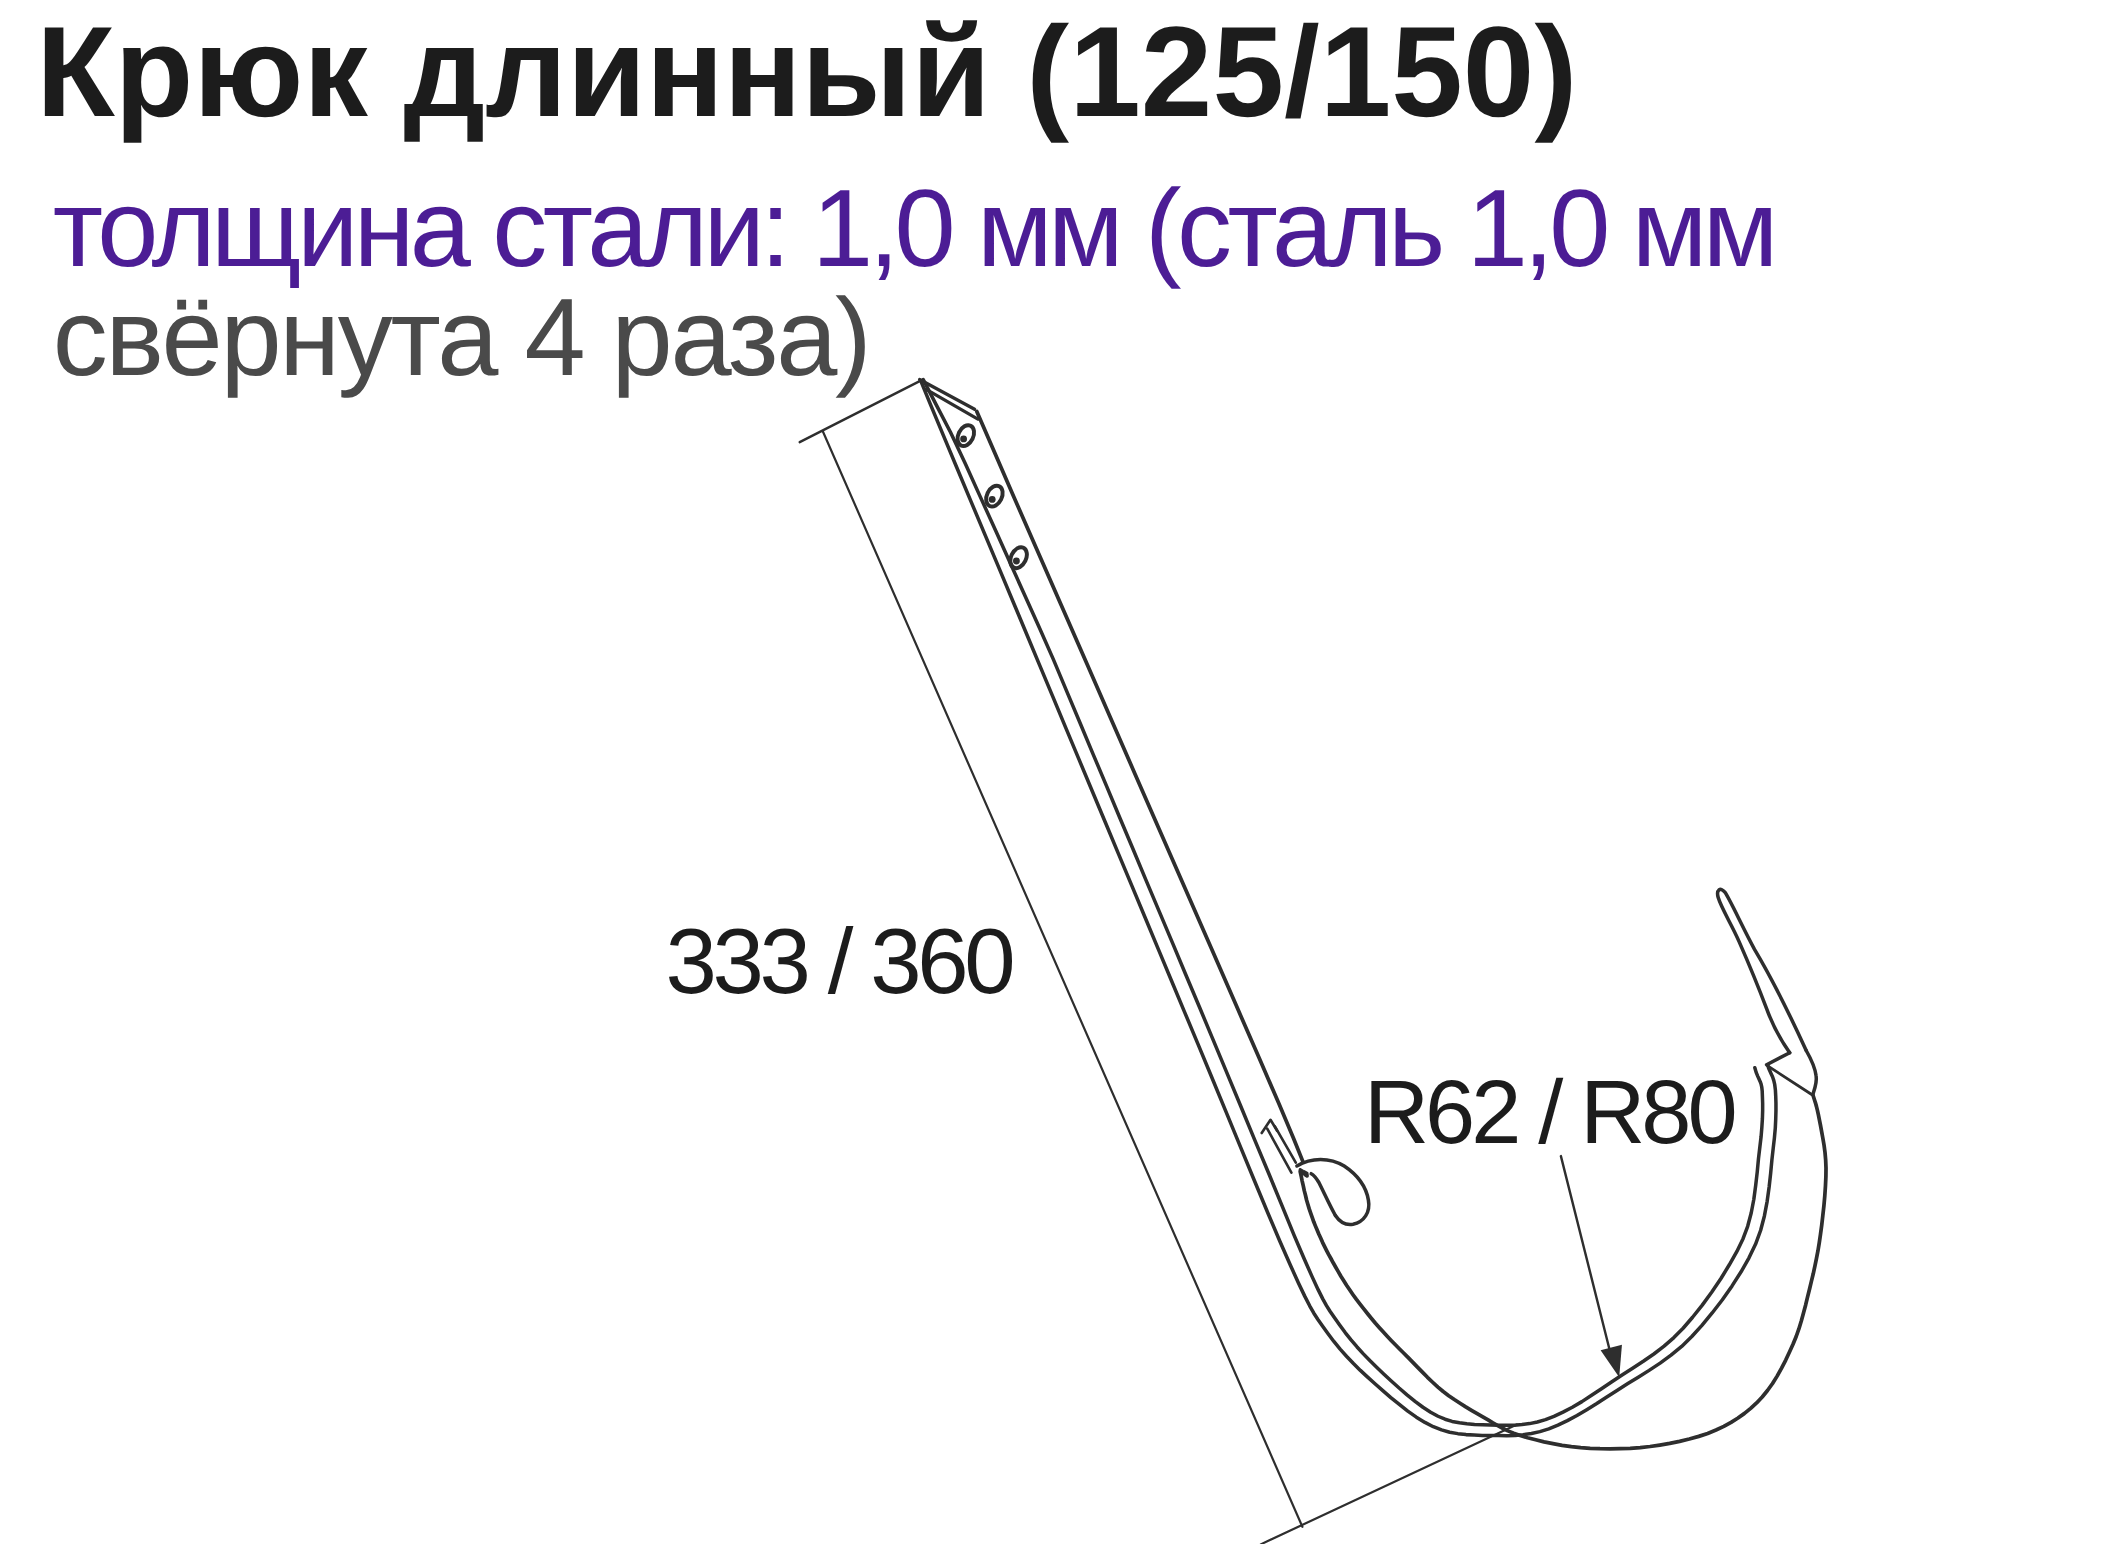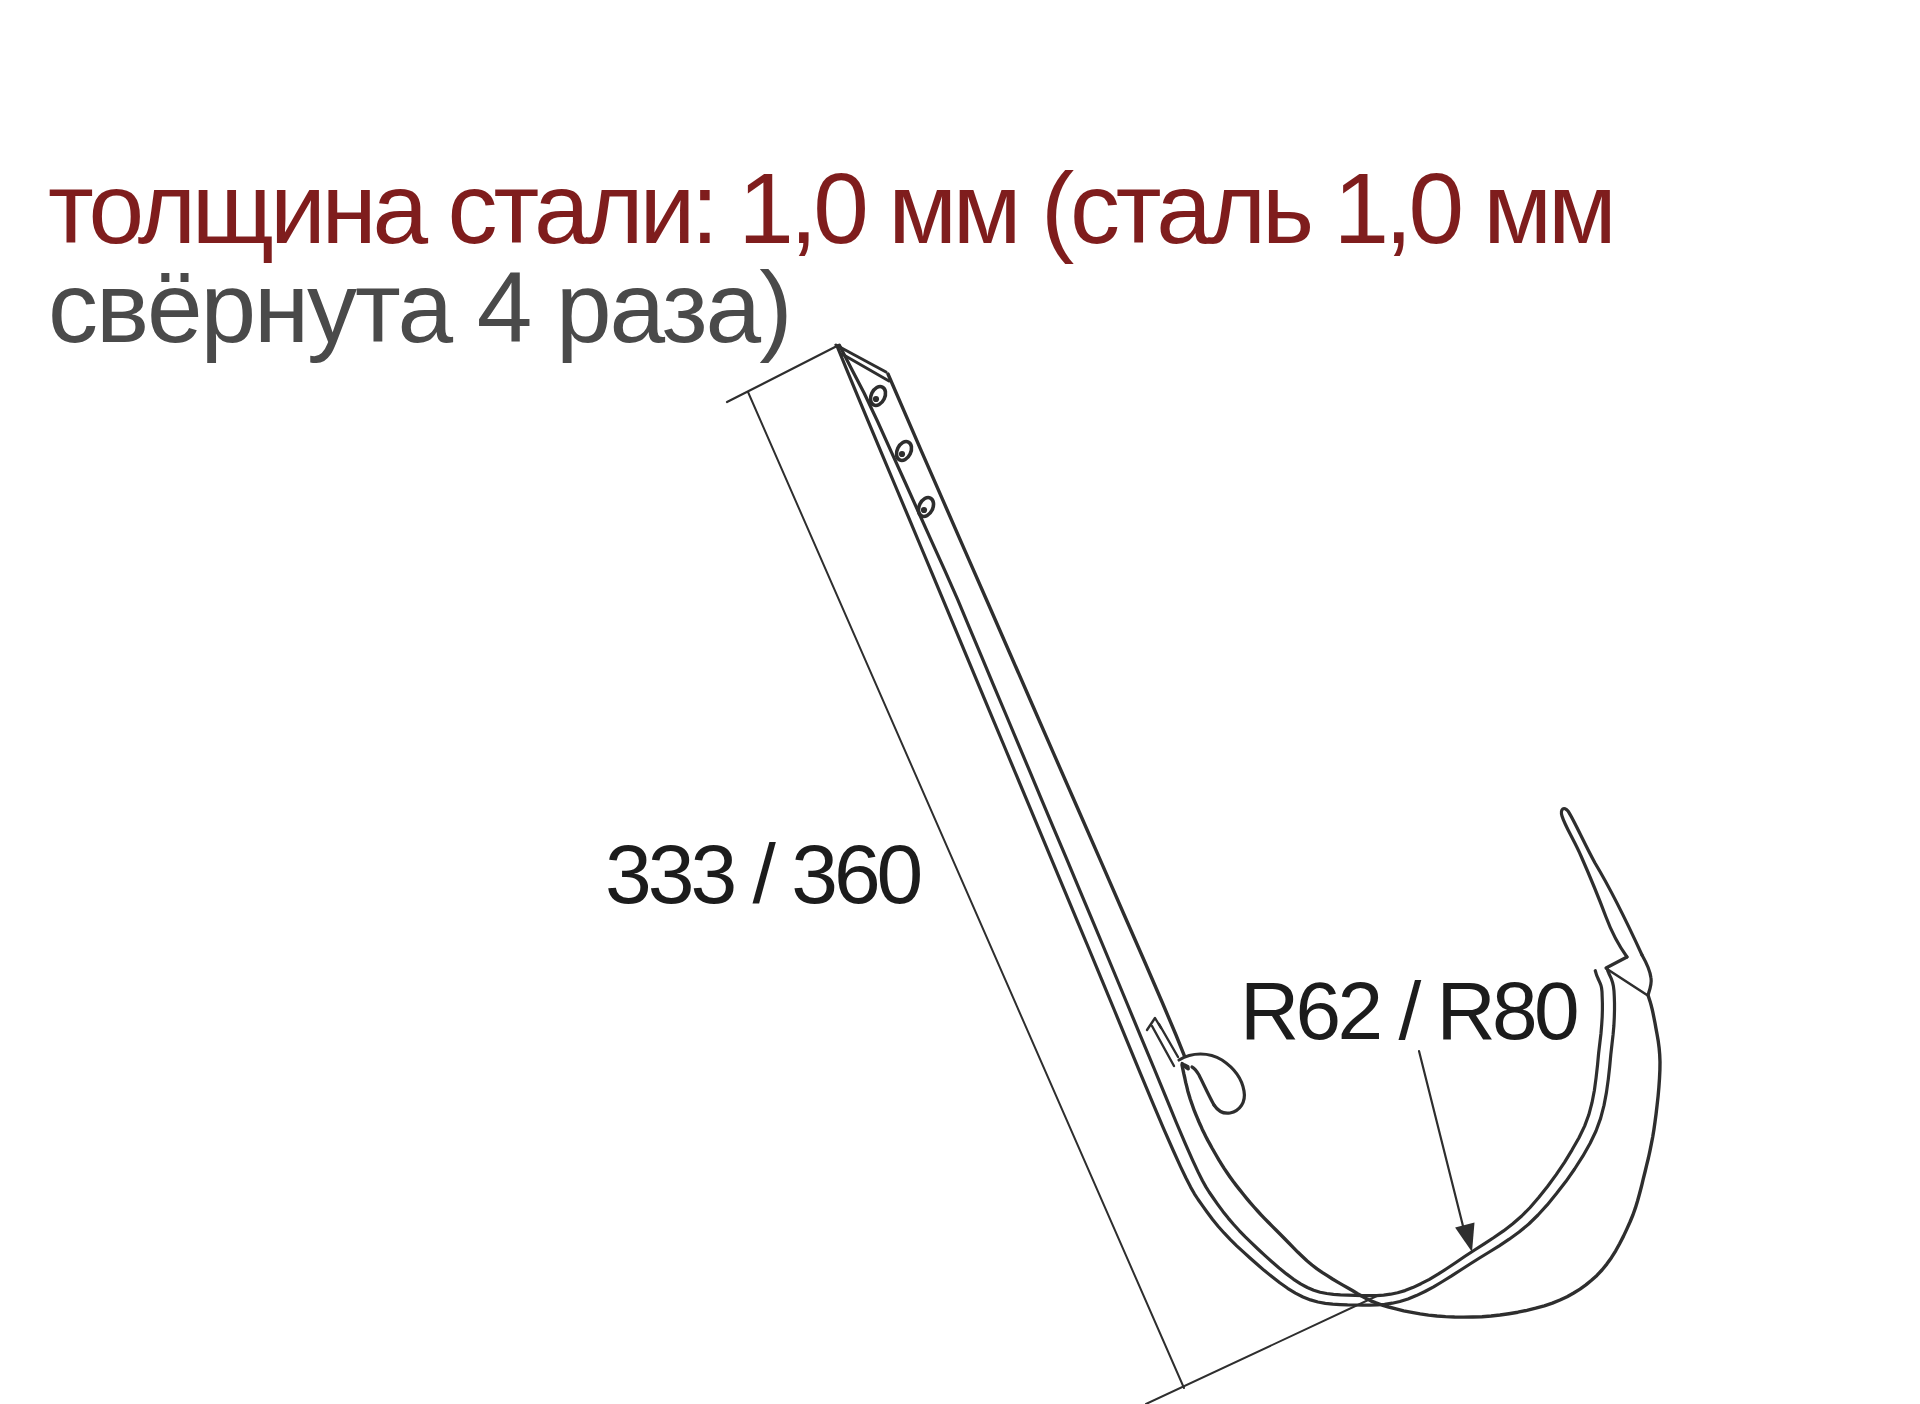--- a/index.html
+++ b/index.html
@@ -1,18 +1,18 @@
 <!DOCTYPE html>
 <html lang="ru"><head><meta charset="utf-8">
 <title>Крюк длинный (125/150)</title>
 <style>
 html,body{margin:0;padding:0;background:#ffffff;width:1920px;height:1404px;overflow:hidden;}
 .stage{position:relative;width:1920px;height:1404px;font-family:"Liberation Sans",sans-serif;}
 .title{position:absolute;left:33px;top:6px;font-size:117px;line-height:1;font-weight:bold;color:#1c1c1c;letter-spacing:0;white-space:nowrap;}
-.sub1{position:absolute;left:48px;top:158px;font-size:100px;line-height:1;font-weight:400;color:#7f1d1d;letter-spacing:-4.2px;white-space:nowrap;}
+.sub1{position:absolute;left:48px;top:158px;font-size:100px;line-height:1;font-weight:400;color:#4c1d95;letter-spacing:-4.2px;white-space:nowrap;}
 .sub2{position:absolute;left:48px;top:237px;font-size:100px;line-height:1;font-weight:400;color:#4a4a4a;letter-spacing:-2.1px;white-space:nowrap;margin-top:20px;}
 svg{position:absolute;left:0;top:0;}
 </style></head>
 <body>
 <div class="stage">
 
 <svg width="1920" height="1404" viewBox="0 0 1920 1404">
 
 <rect x="0" y="0" width="1920" height="1404" fill="#ffffff"></rect>
 <g fill="none" stroke="#2e2e2e" stroke-linecap="round" stroke-linejoin="round">
@@ -69,16 +69,17 @@
 <circle cx="924" cy="510" r="3.1" fill="#2e2e2e" stroke="none"></circle>
 </g>
 
 <path d="M 1472.0,1252.0 L 1474.5,1222.4 L 1455.1,1227.5 Z" fill="#2e2e2e" stroke="none"></path>
 
 <text x="605" y="903" font-family="Liberation Sans, sans-serif" font-size="84" letter-spacing="-4" fill="#1c1c1c">333 / 360</text>
 
 <text x="1240" y="1039" font-family="Liberation Sans, sans-serif" font-size="82" letter-spacing="-3.7" fill="#1c1c1c">R62 / R80</text>
 </svg>
 
+<div class="title">Крюк длинный (125/150)</div>
 
 <div class="sub1">толщина стали: 1,0 мм (сталь 1,0 мм</div>
 
 <div class="sub2">свёрнута 4 раза)</div>
 </div>
 </body></html>

